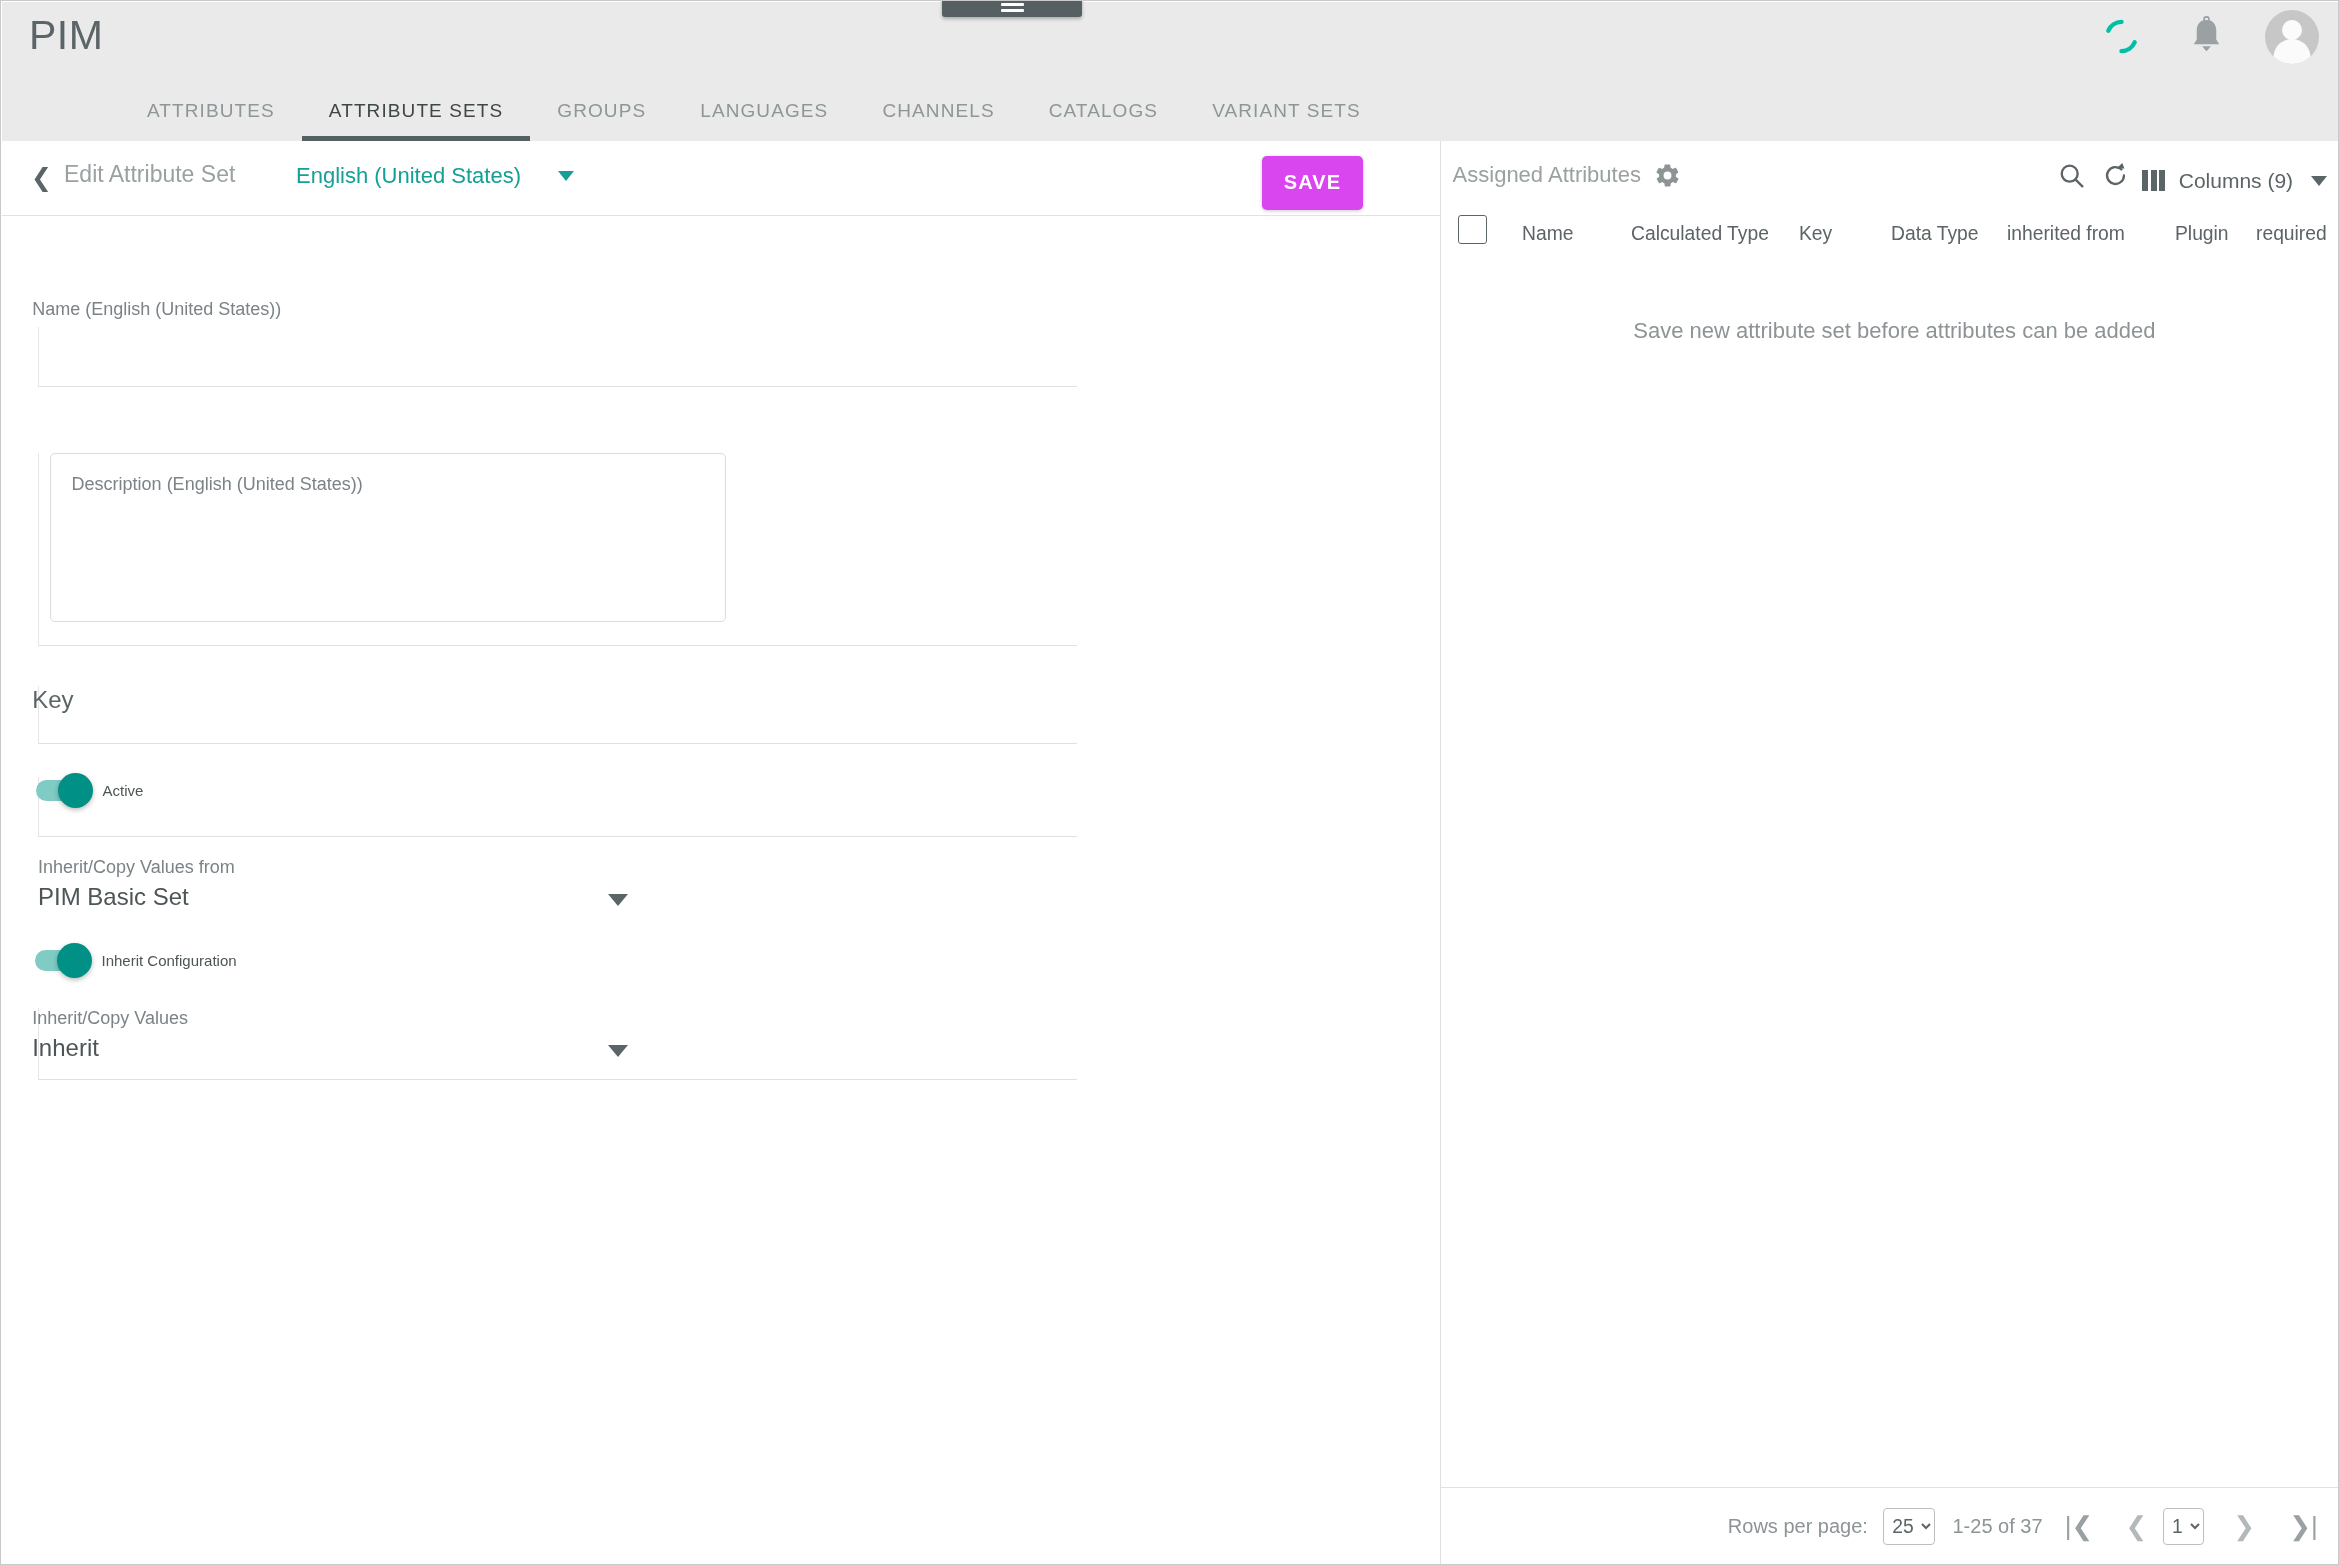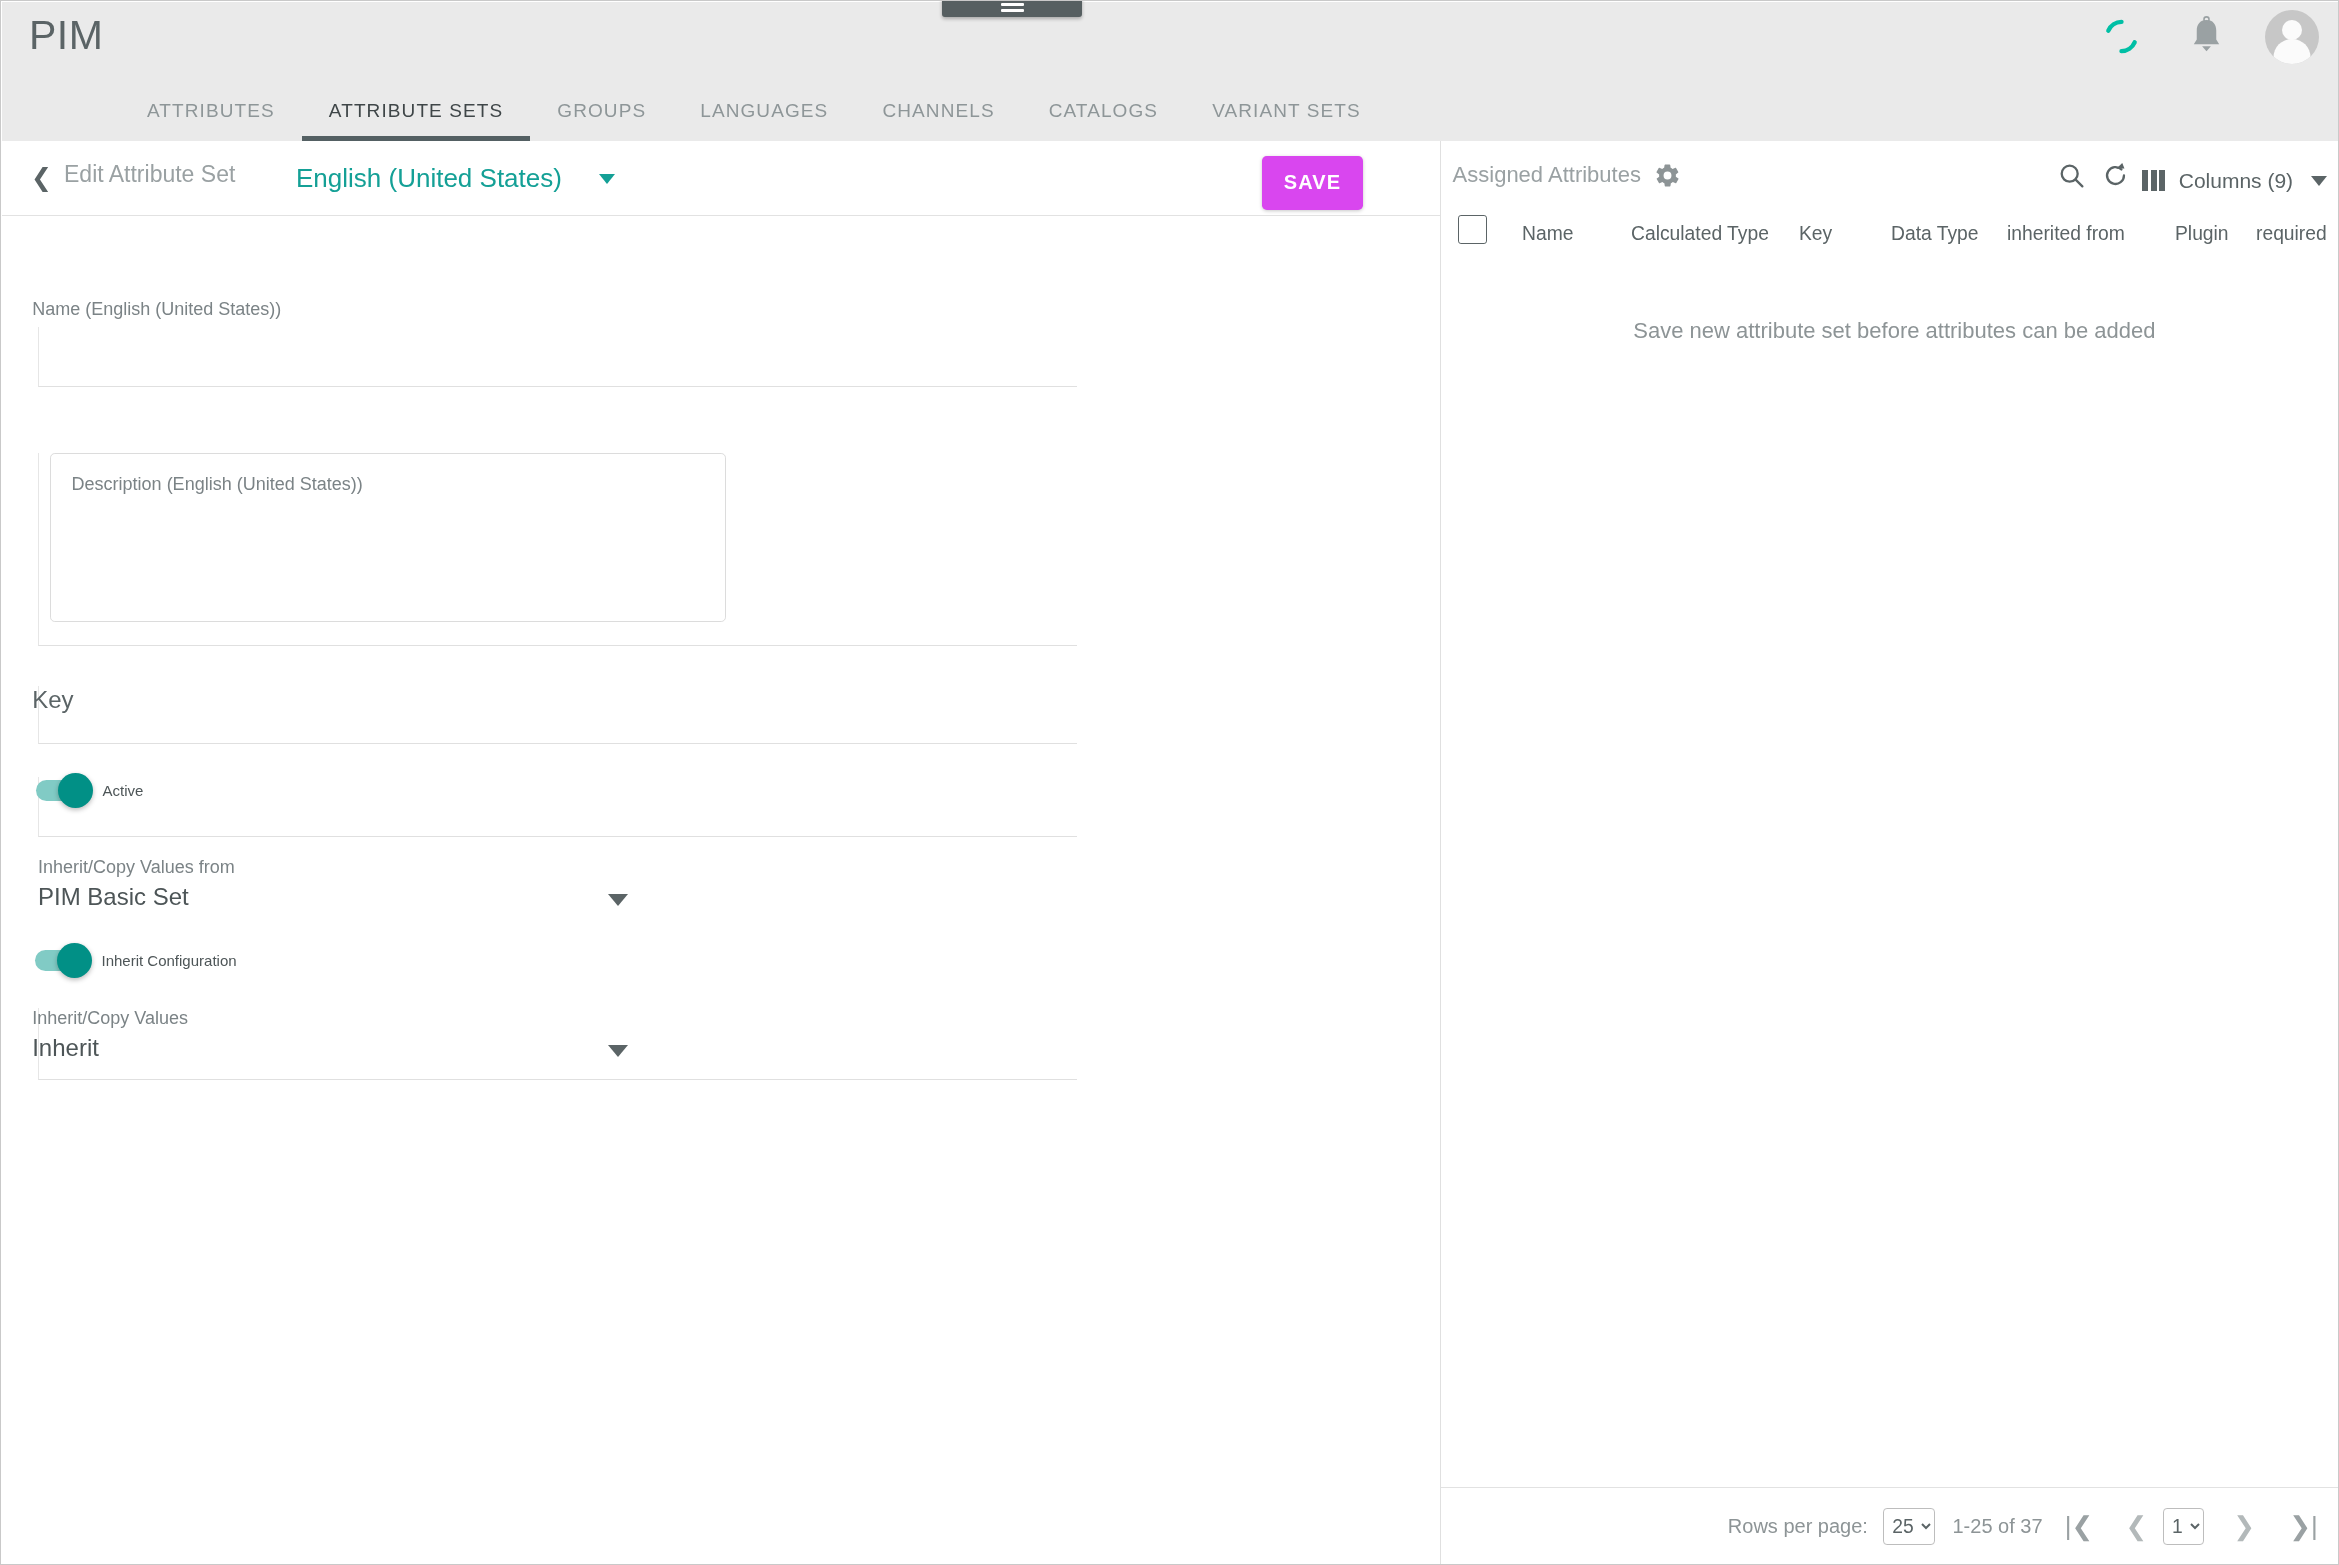--- a/index.html
+++ b/index.html
@@ -151,21 +151,21 @@
     font-size: 23px;
     color: #9aa1a3;
   }
   .lang-select {
     position: absolute;
     left: 294px; top: 22px;
     display: flex;
     align-items: center;
     gap: 37px;
   }
-  .lang-text { font-size: 26px; color: #14a096; }
+  .lang-text { font-size: 22px; color: #14a096; }
   .caret-down {
     width: 0; height: 0;
     border-left: 8.7px solid transparent;
     border-right: 8.7px solid transparent;
     border-top: 10.6px solid #14a096;
   }
   .save-btn {
     position: absolute;
     right: 77px; top: 14.5px;
     width: 101px; height: 54px;

